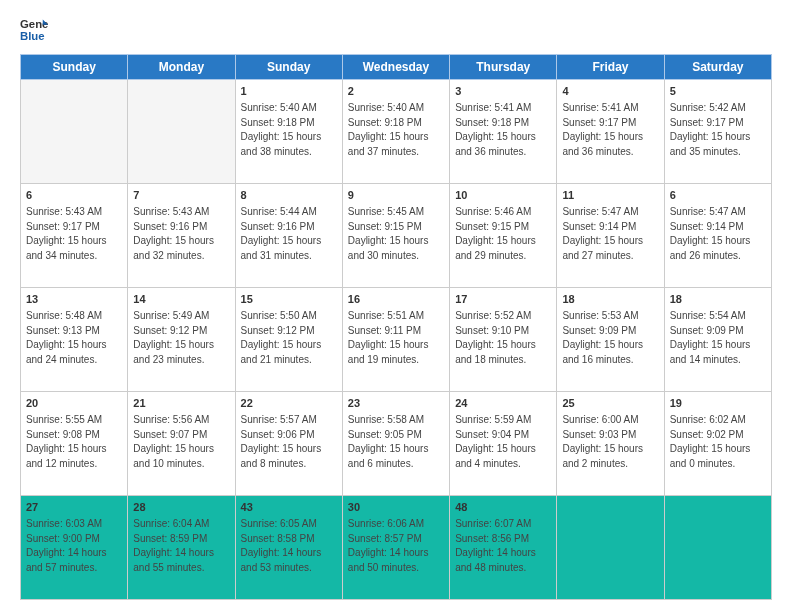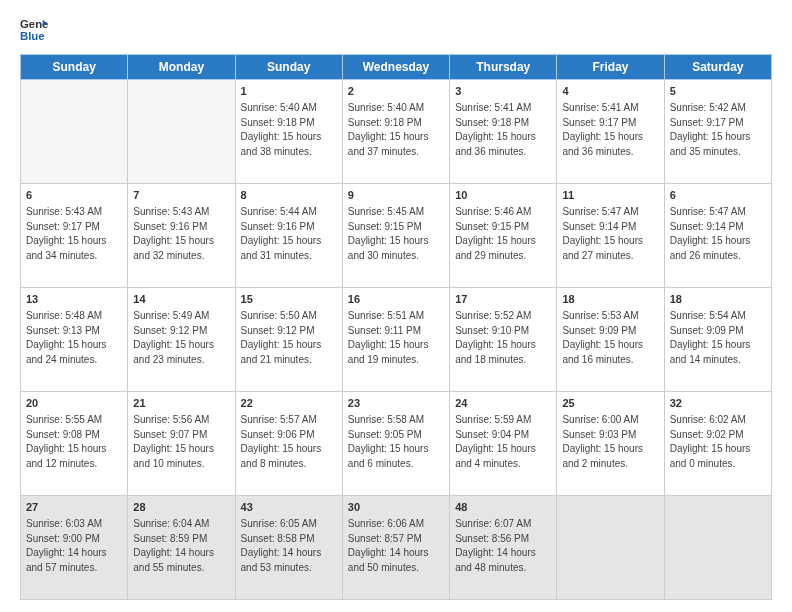--- a/index.html
+++ b/index.html
@@ -67,21 +67,21 @@
       padding: 4px 5px;
       font-size: 9.5px;
       color: #333;
       line-height: 1.4;
       background: #fff;
     }
     .calendar td.empty {
       background: #f5f5f5;
     }
     .calendar td.last-row {
-      background: #e5e5e5;
+      background: #14b8a6;
     }
     .day-num {
       font-weight: bold;
       font-size: 11px;
       display: block;
       margin-bottom: 2px;
     }
     .cell-text {
       font-size: 10px;
       color: #444;
@@ -151,21 +151,21 @@
           <td><span class="day-num">18</span><span class="cell-text">Sunrise: 5:53 AM<br>Sunset: 9:09 PM<br>Daylight: 15 hours and 16 minutes.</span></td>
           <td><span class="day-num">18</span><span class="cell-text">Sunrise: 5:54 AM<br>Sunset: 9:09 PM<br>Daylight: 15 hours and 14 minutes.</span></td>
         </tr>
         <tr>
           <td><span class="day-num">20</span><span class="cell-text">Sunrise: 5:55 AM<br>Sunset: 9:08 PM<br>Daylight: 15 hours and 12 minutes.</span></td>
           <td><span class="day-num">21</span><span class="cell-text">Sunrise: 5:56 AM<br>Sunset: 9:07 PM<br>Daylight: 15 hours and 10 minutes.</span></td>
           <td><span class="day-num">22</span><span class="cell-text">Sunrise: 5:57 AM<br>Sunset: 9:06 PM<br>Daylight: 15 hours and 8 minutes.</span></td>
           <td><span class="day-num">23</span><span class="cell-text">Sunrise: 5:58 AM<br>Sunset: 9:05 PM<br>Daylight: 15 hours and 6 minutes.</span></td>
           <td><span class="day-num">24</span><span class="cell-text">Sunrise: 5:59 AM<br>Sunset: 9:04 PM<br>Daylight: 15 hours and 4 minutes.</span></td>
           <td><span class="day-num">25</span><span class="cell-text">Sunrise: 6:00 AM<br>Sunset: 9:03 PM<br>Daylight: 15 hours and 2 minutes.</span></td>
-          <td><span class="day-num">32</span><span class="cell-text">Sunrise: 6:02 AM<br>Sunset: 9:02 PM<br>Daylight: 15 hours and 0 minutes.</span></td>
+          <td><span class="day-num">19</span><span class="cell-text">Sunrise: 6:02 AM<br>Sunset: 9:02 PM<br>Daylight: 15 hours and 0 minutes.</span></td>
         </tr>
         <tr>
           <td class="last-row"><span class="day-num">27</span><span class="cell-text">Sunrise: 6:03 AM<br>Sunset: 9:00 PM<br>Daylight: 14 hours and 57 minutes.</span></td>
           <td class="last-row"><span class="day-num">28</span><span class="cell-text">Sunrise: 6:04 AM<br>Sunset: 8:59 PM<br>Daylight: 14 hours and 55 minutes.</span></td>
           <td class="last-row"><span class="day-num">43</span><span class="cell-text">Sunrise: 6:05 AM<br>Sunset: 8:58 PM<br>Daylight: 14 hours and 53 minutes.</span></td>
           <td class="last-row"><span class="day-num">30</span><span class="cell-text">Sunrise: 6:06 AM<br>Sunset: 8:57 PM<br>Daylight: 14 hours and 50 minutes.</span></td>
           <td class="last-row"><span class="day-num">48</span><span class="cell-text">Sunrise: 6:07 AM<br>Sunset: 8:56 PM<br>Daylight: 14 hours and 48 minutes.</span></td>
           <td class="last-row"></td>
           <td class="last-row"></td>
         </tr>

